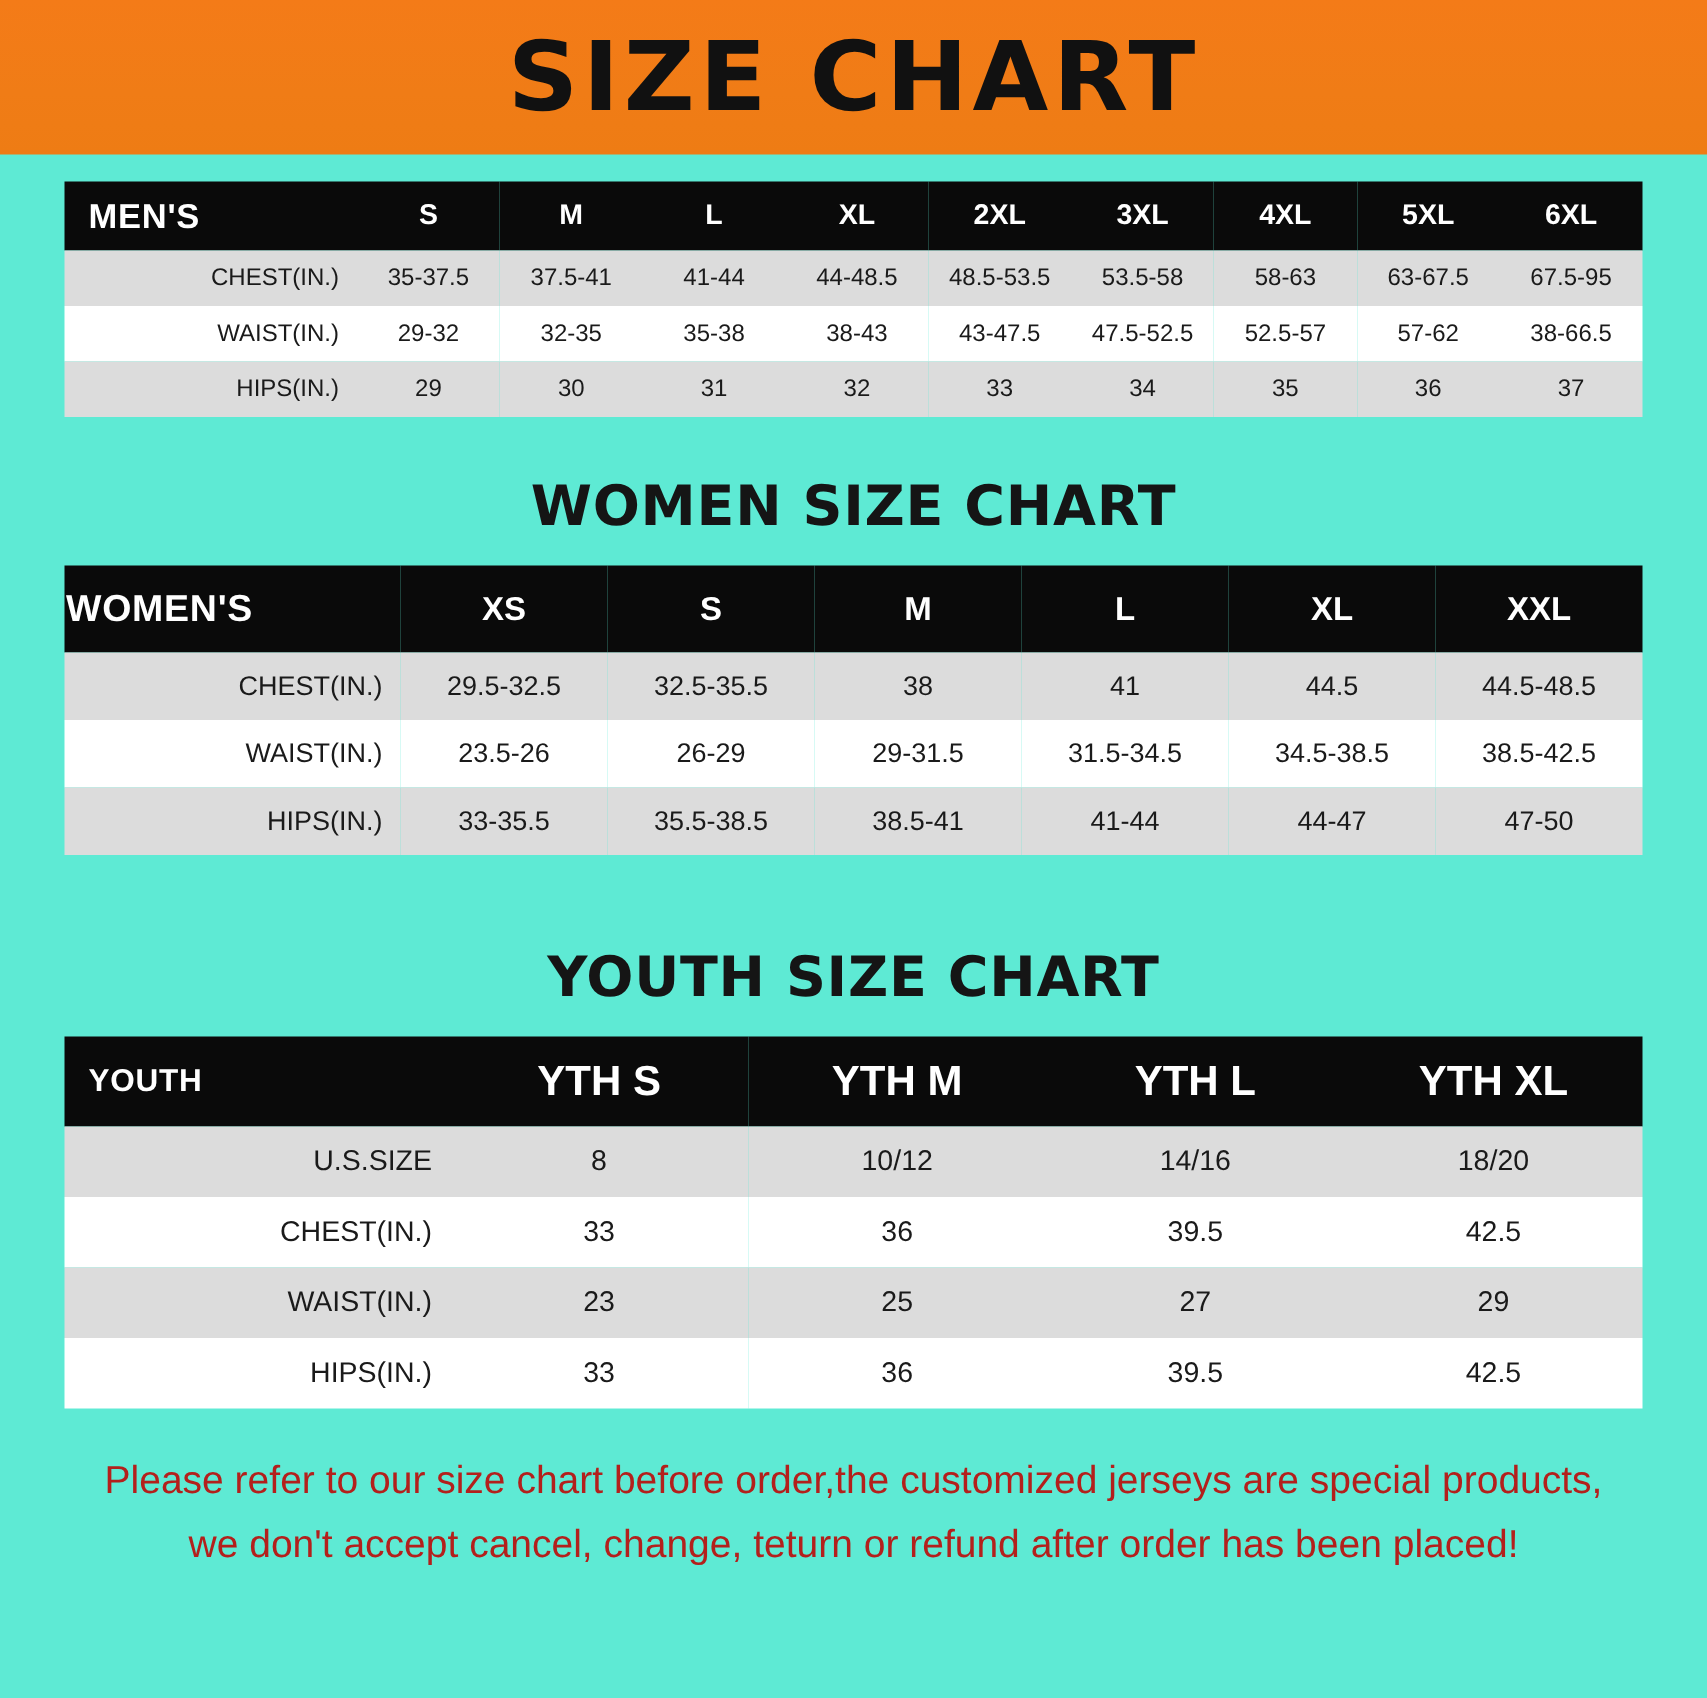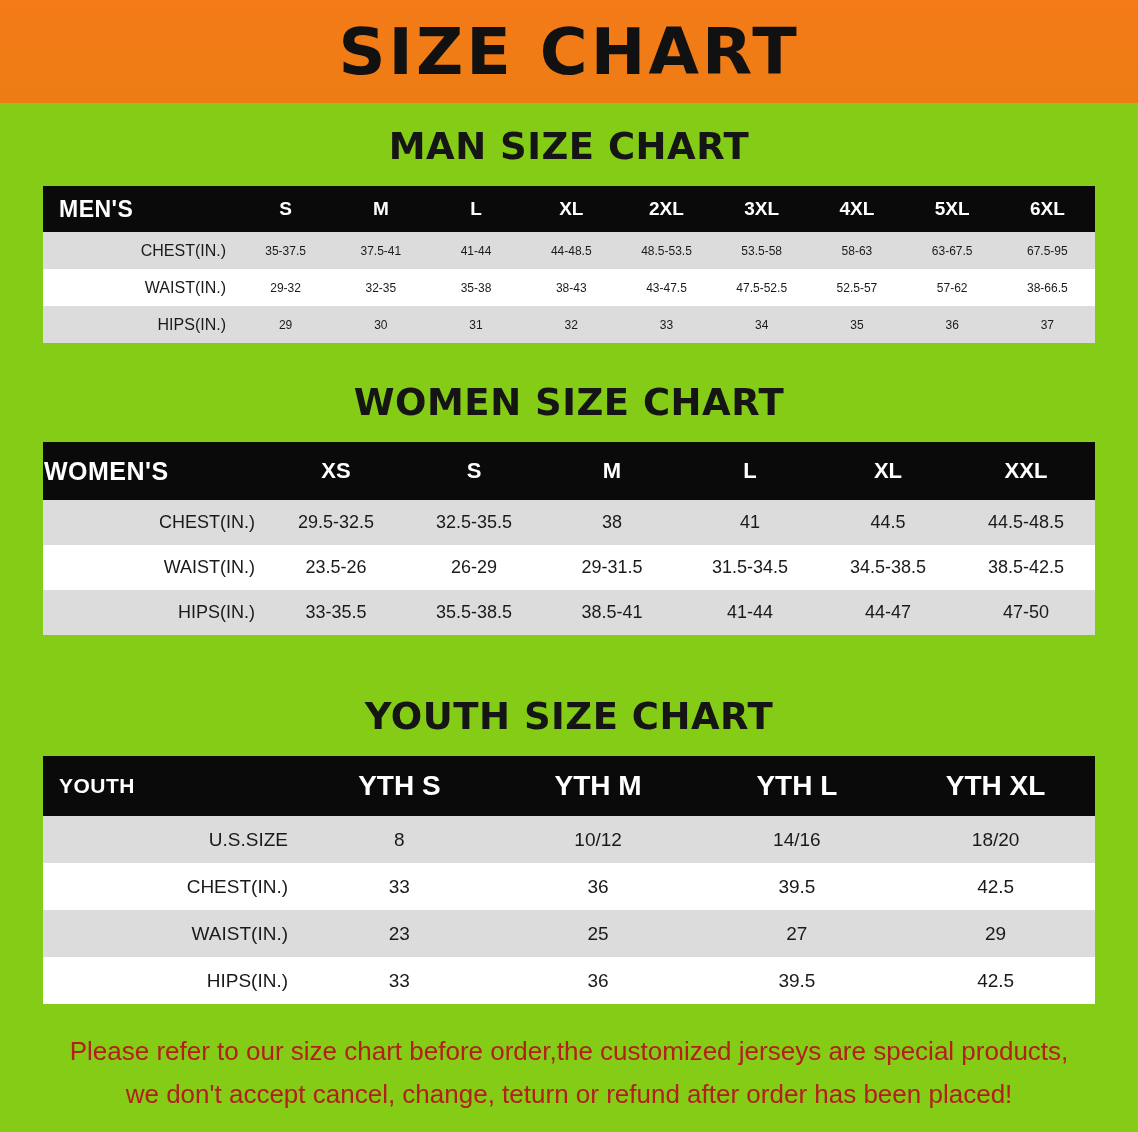--- a/index.html
+++ b/index.html
@@ -10,21 +10,21 @@
   body {
     width: 1138px;
     height: 1132px;
     font-family: "Liberation Sans", sans-serif;
     overflow: hidden;
   }
   .page {
     position: relative;
     width: 1138px;
     height: 1132px;
-    background: #84cc16;
+    background: #5eead4;
   }
 
   
   .banner {
     height: 103px;
     background: linear-gradient(180deg, #f47b18 0%, #f07c16 60%, #ee7c14 100%);
     display: flex;
     align-items: center;
     justify-content: center;
   }
@@ -84,21 +84,21 @@
     padding-right: 12px;
     white-space: nowrap;
   }
   tr.shade td { background: #dcdcdc; }
   tr.plain td { background: #ffffff; }
 
   
   #men-wrap { width: 1052px; margin-top: 18px; }
   #men-table thead th { font-size: 19px; height: 44px; }
   #men-table .hdr-label { font-size: 23px; padding-left: 16px; }
-  #men-table td { font-size: 12px; height: 35px; }
+  #men-table td { font-size: 16px; height: 35px; }
   #men-table .row-label { font-size: 16px; }
 
   
   #women-wrap { width: 1052px; margin-top: 18px; }
   #women-table thead th { font-size: 22px; height: 56px; }
   #women-table .hdr-label { font-size: 25px; }
   #women-table td { font-size: 18px; height: 43px; }
   #women-table .row-label { font-size: 18px; }
 
   
@@ -121,21 +121,20 @@
 </style>
 </head>
 <body>
 
 <div class="page">
 
   <div class="banner">
     <div class="banner-title">SIZE CHART</div>
   </div>
 
-  <div class="section-title man">MAN SIZE CHART</div>
   <div class="table-wrap" id="men-wrap">
     <table class="size" id="men-table">
       <thead>
         <tr>
           <th class="hdr-label" style="width:178px">MEN'S</th>
           <th>S</th>
           <th>M</th>
           <th>L</th>
           <th>XL</th>
           <th>2XL</th>

